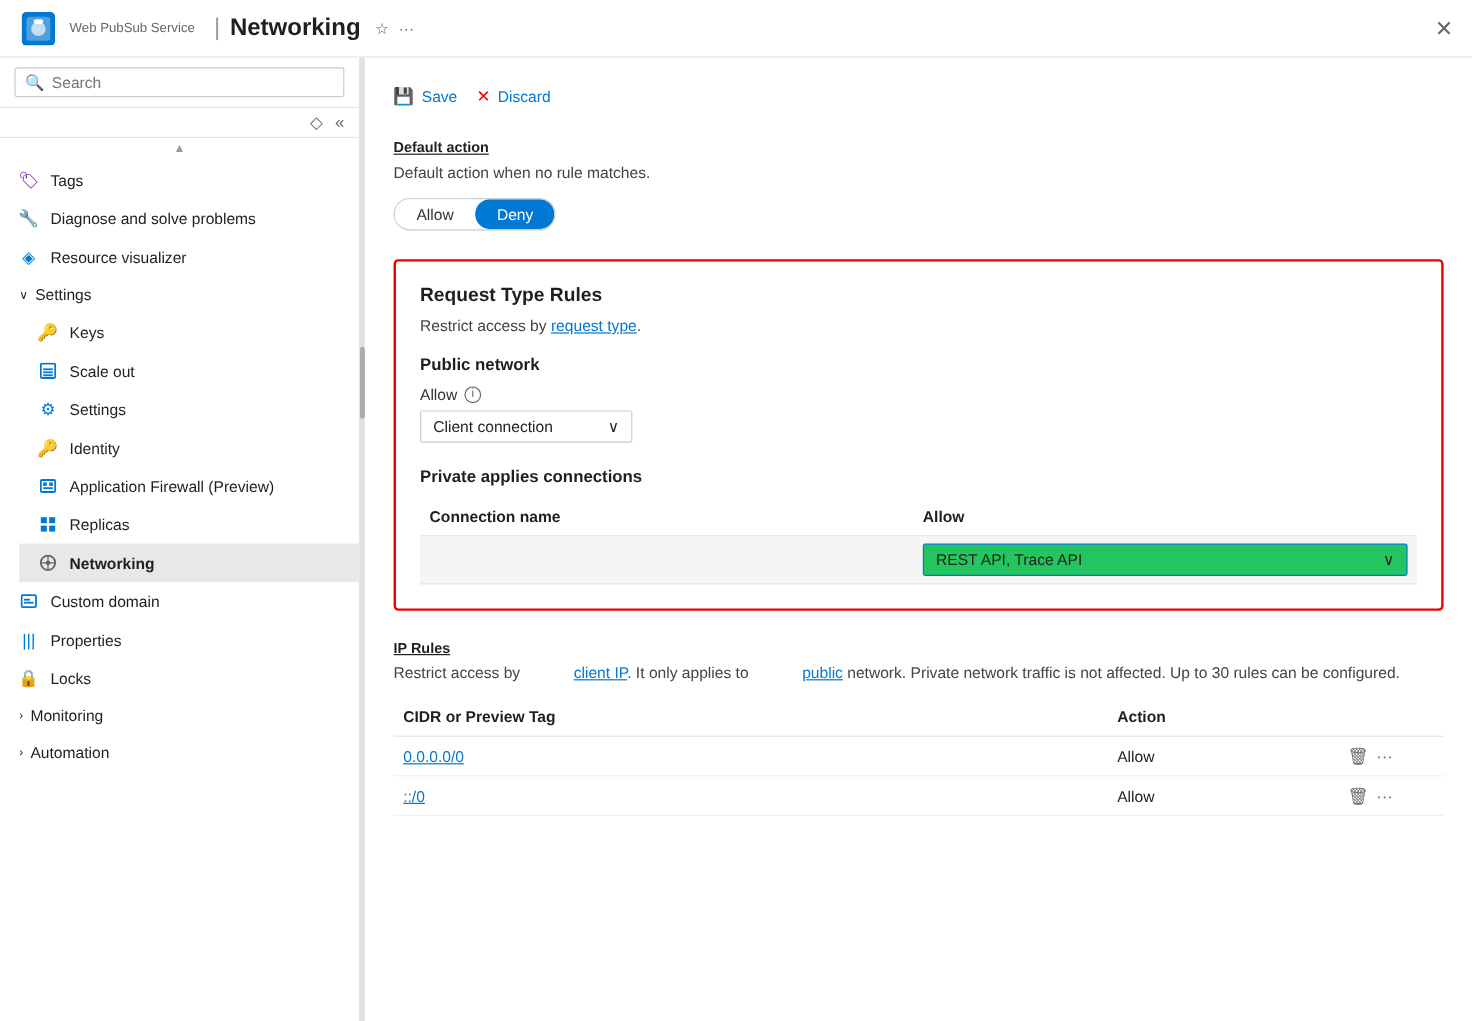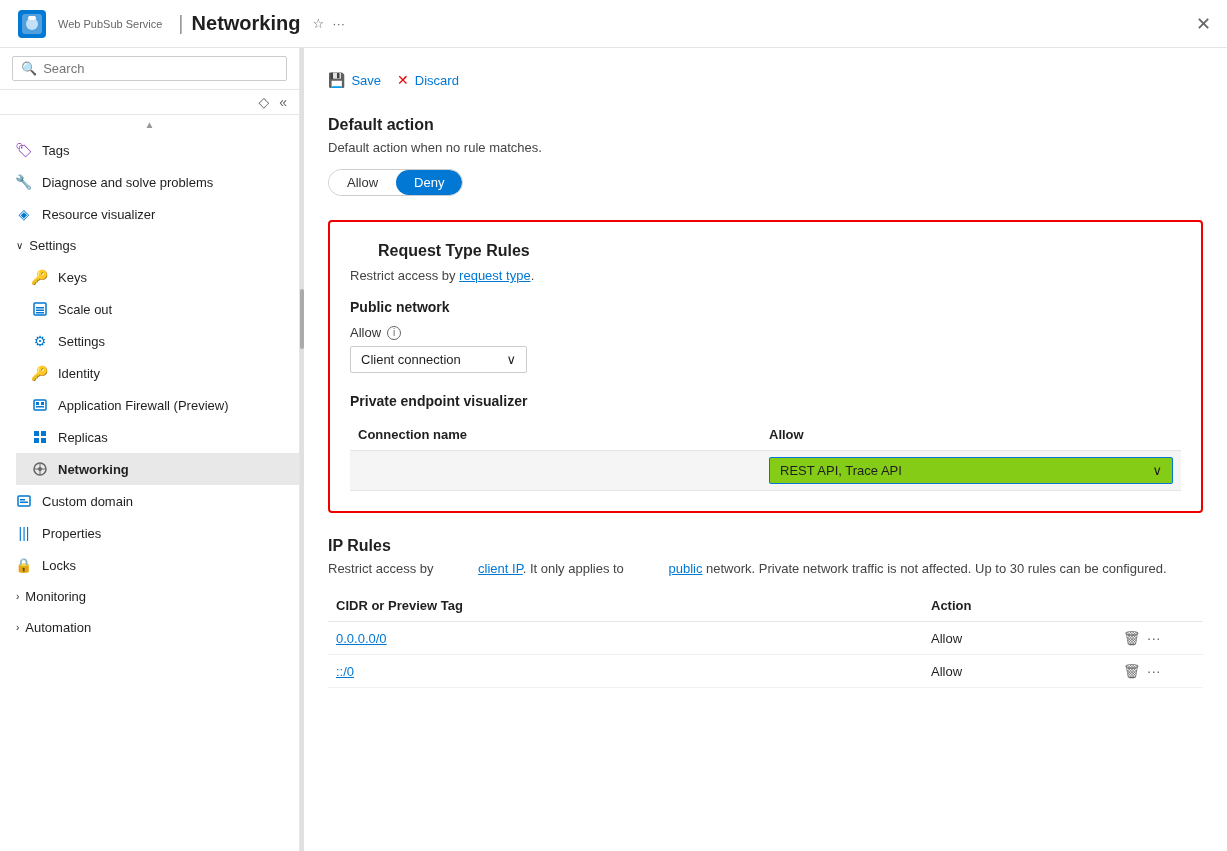--- a/index.html
+++ b/index.html
@@ -28,46 +28,46 @@
     .nav-sub { padding-left: 16px; }
 
     
     .content { flex: 1; overflow-y: auto; padding: 20px 24px; }
 
     
     .toolbar { display: flex; align-items: center; gap: 16px; margin-bottom: 24px; }
     .toolbar-btn { display: flex; align-items: center; gap: 6px; background: none; border: none; cursor: pointer; font-size: 13px; color: #0078d4; padding: 4px 0; }
 
     
-    .section-title { font-size: 16px; font-weight: 600; margin-bottom: 6px; }
+    .section-title { font-size: 12px; font-weight: 600; margin-bottom: 6px; text-decoration: underline; }
     .section-desc { color: #444; margin-bottom: 14px; font-size: 13px; }
     .section-desc a { color: #0078d4; margin-left: 41px; }
 
     
     .toggle-group { display: flex; border: 1px solid #ccc; border-radius: 20px; overflow: hidden; margin-bottom: 24px; width: fit-content; }
     .toggle-btn { padding: 5px 18px; font-size: 13px; cursor: pointer; border: none; background: #fff; color: #333; }
     .toggle-btn.active { background: #0078d4; color: #fff; border-radius: 20px; }
 
     
     .rules-box { border: 2px solid #e00; border-radius: 4px; padding: 20px; margin-bottom: 24px; }
-    .rules-box-title { font-size: 16px; font-weight: 600; margin-bottom: 8px; margin-left: 28px; }
+    .rules-box-title { font-size: 16px; font-weight: 600; margin-bottom: 8px; }
     .rules-box-desc { color: #444; margin-bottom: 16px; font-size: 13px; }
     .rules-box-desc a { color: #0078d4; }
     .sub-section-title { font-size: 14px; font-weight: 600; margin-bottom: 10px; }
     .allow-label { font-size: 13px; color: #333; display: flex; align-items: center; gap: 6px; margin-bottom: 6px; }
     .info-icon { display: inline-flex; align-items: center; justify-content: center; width: 14px; height: 14px; border: 1px solid #666; border-radius: 50%; font-size: 10px; color: #666; }
     .dropdown-select { border: 1px solid #ccc; padding: 5px 10px; border-radius: 2px; font-size: 13px; background: #fff; cursor: pointer; display: flex; align-items: center; gap: 6px; width: 177px; justify-content: space-between; }
     .private-section { margin-top: 20px; }
     .table-header { display: flex; padding: 8px 0; font-weight: 600; font-size: 13px; border-bottom: 1px solid #e5e5e5; }
     .table-header .col-name { flex: 1; padding: 0 8px; }
     .table-header .col-allow { width: 420px; padding: 0 8px; }
     .table-row-data { display: flex; align-items: center; background: #f5f5f5; padding: 6px 0; border-bottom: 1px solid #e5e5e5; }
     .table-row-data .col-name { flex: 1; padding: 0 8px; }
     .table-row-data .col-allow { width: 420px; padding: 0 8px; }
-    .dropdown-select-wide { border: 1px solid #0078d4; padding: 5px 10px; border-radius: 2px; font-size: 13px; background: #84cc16; cursor: pointer; display: flex; align-items: center; justify-content: space-between; width: 100%; }
+    .dropdown-select-wide { border: 1px solid #0078d4; padding: 5px 10px; border-radius: 2px; font-size: 13px; background: #22c55e; cursor: pointer; display: flex; align-items: center; justify-content: space-between; width: 100%; }
 
     
     .ip-rules-section { margin-bottom: 24px; }
     .ip-table-header { display: flex; padding: 8px 0; font-weight: 600; font-size: 13px; border-bottom: 1px solid #e5e5e5; margin-top: 14px; }
     .ip-table-header .col-cidr { flex: 1; padding: 0 8px; }
     .ip-table-header .col-action { width: 200px; padding: 0 8px; }
     .ip-table-header .col-actions { width: 80px; }
     .ip-table-row { display: flex; align-items: center; padding: 8px 0; border-bottom: 1px solid #f0f0f0; }
     .ip-table-row .col-cidr { flex: 1; padding: 0 8px; color: #0078d4; }
     .ip-table-row .col-action { width: 200px; padding: 0 8px; }
@@ -270,21 +270,21 @@
           <span>Allow</span>
           <span class="info-icon">i</span>
         </div>
         <div class="dropdown-select">
           <span>Client connection</span>
           <span>∨</span>
         </div>
       </div>
 
       <div class="private-section">
-        <div class="sub-section-title">Private endpoint visualizer</div>
+        <div class="sub-section-title">Private applies connections</div>
         <div class="table-header">
           <div class="col-name">Connection name</div>
           <div class="col-allow">Allow</div>
         </div>
         <div class="table-row-data">
           <div class="col-name"></div>
           <div class="col-allow">
             <div class="dropdown-select-wide">
               <span>REST API, Trace API</span>
               <span>∨</span>

